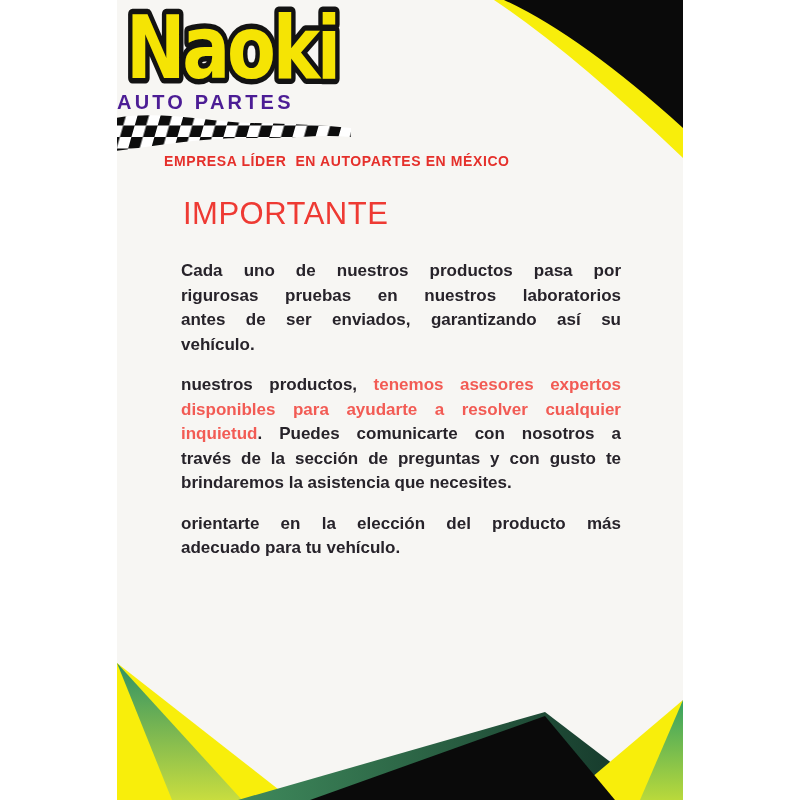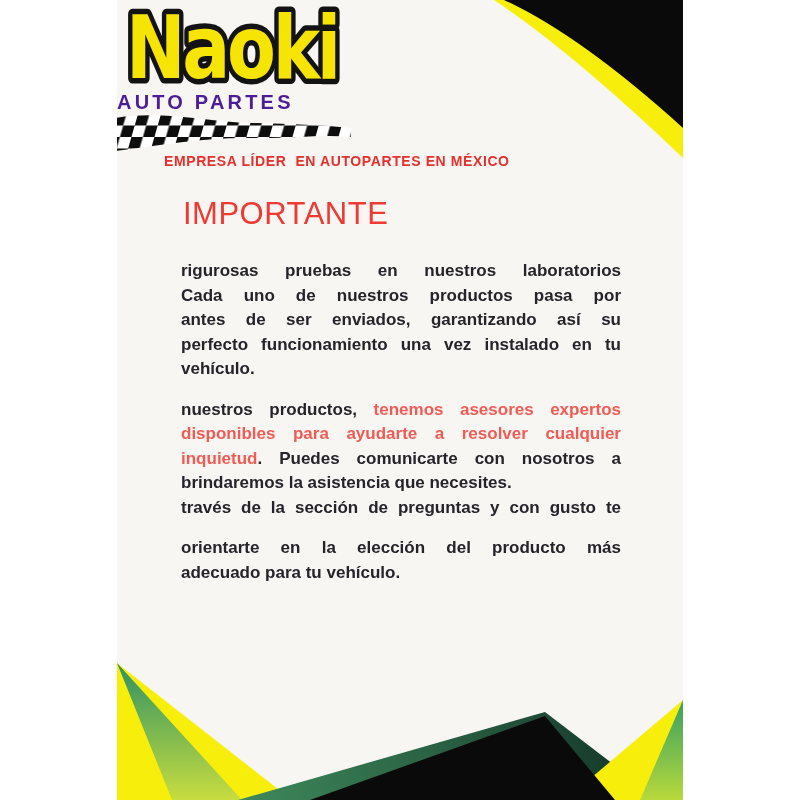--- a/index.html
+++ b/index.html
@@ -56,32 +56,31 @@
       </defs>
       <path d="M0,4 C45,-4 95,8 135,9 C175,10 205,11 236,14 L236,23 C205,20 175,25 135,24 C95,23 45,31 0,37 Z" fill="url(#chk)"></path>
     </svg>
 
     <div class="tagline">EMPRESA LÍDER  EN AUTOPARTES EN MÉXICO</div>
 
     <div class="heading">IMPORTANTE</div>
 
     <div class="body-text">
         <div class="para">
+          <div class="line"><span class="seg">Cada uno de nuestros productos pasa por</span></div>
           <div class="line"><span class="seg">rigurosas pruebas en nuestros laboratorios</span></div>
-          <div class="line"><span class="seg">Cada uno de nuestros productos pasa por</span></div>
           <div class="line"><span class="seg">antes de ser enviados, garantizando así su</span></div>
-          <div class="line"><span class="seg">perfecto funcionamiento una vez instalado en tu</span></div>
           <div class="line last"><span class="seg">vehículo.</span></div>
         </div>
         <div class="para">
           <div class="line"><span class="seg">nuestros productos, </span><span class="seg red">tenemos asesores expertos</span></div>
           <div class="line"><span class="seg red">disponibles para ayudarte a resolver cualquier</span></div>
           <div class="line"><span class="seg red">inquietud</span><span class="seg">. Puedes comunicarte con nosotros a</span></div>
+          <div class="line"><span class="seg">través de la sección de preguntas y con gusto te</span></div>
           <div class="line last"><span class="seg">brindaremos la asistencia que necesites.</span></div>
-          <div class="line"><span class="seg">través de la sección de preguntas y con gusto te</span></div>
         </div>
         <div class="para">
           <div class="line"><span class="seg">orientarte en la elección del producto más</span></div>
           <div class="line last"><span class="seg">adecuado para tu vehículo.</span></div>
         </div>
       </div>
 
     <svg class="bottom-svg" width="566" height="145" viewBox="0 0 566 145">
       <defs>
         <linearGradient id="gLeft" x1="0" y1="0" x2="0" y2="1">

